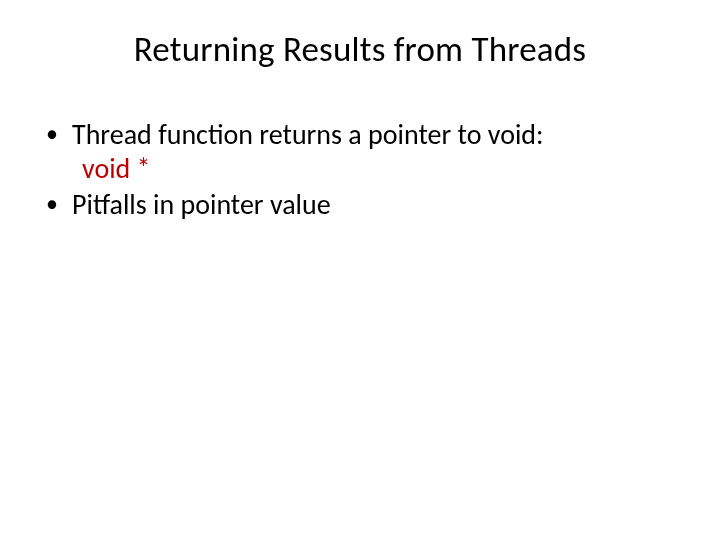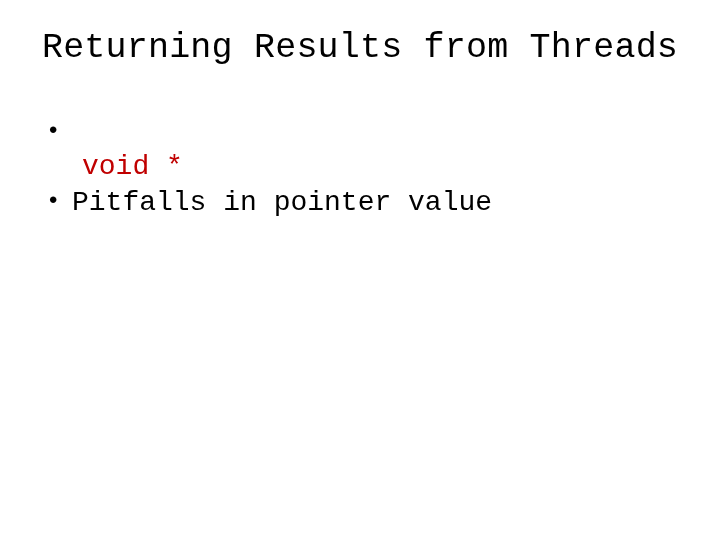--- a/index.html
+++ b/index.html
@@ -9,21 +9,20 @@
     height: 540px;
     background: #ffffff;
     font-family: Calibri, "Segoe UI", Arial, sans-serif;
     color: #000000;
   }
   .slide {
     width: 720px;
     height: 511px;
     position: relative;
     box-sizing: border-box;
-    font-family: Liberation Mono, monospace;
   }
   .title {
     text-align: center;
     font-size: 35px;
     font-weight: 400;
     padding-top: 28px;
     letter-spacing: 0.2px;
   }
   .body {
     padding: 48px 40px 0 40px;
@@ -55,21 +54,21 @@
   }
 </style>
 </head>
 <body>
 
 <div class="slide">
   <div class="title">Returning Results from Threads</div>
   <div class="body">
     <ul class="bullets">
       <li>
-        <br>
+        <span>Thread function returns a pointer to void:</span><br>
         <span class="void-line">void *</span>
       </li>
       <li>
         <span>Pitfalls in pointer value</span>
       </li>
     </ul>
   </div>
 </div>
 
 </body></html>

